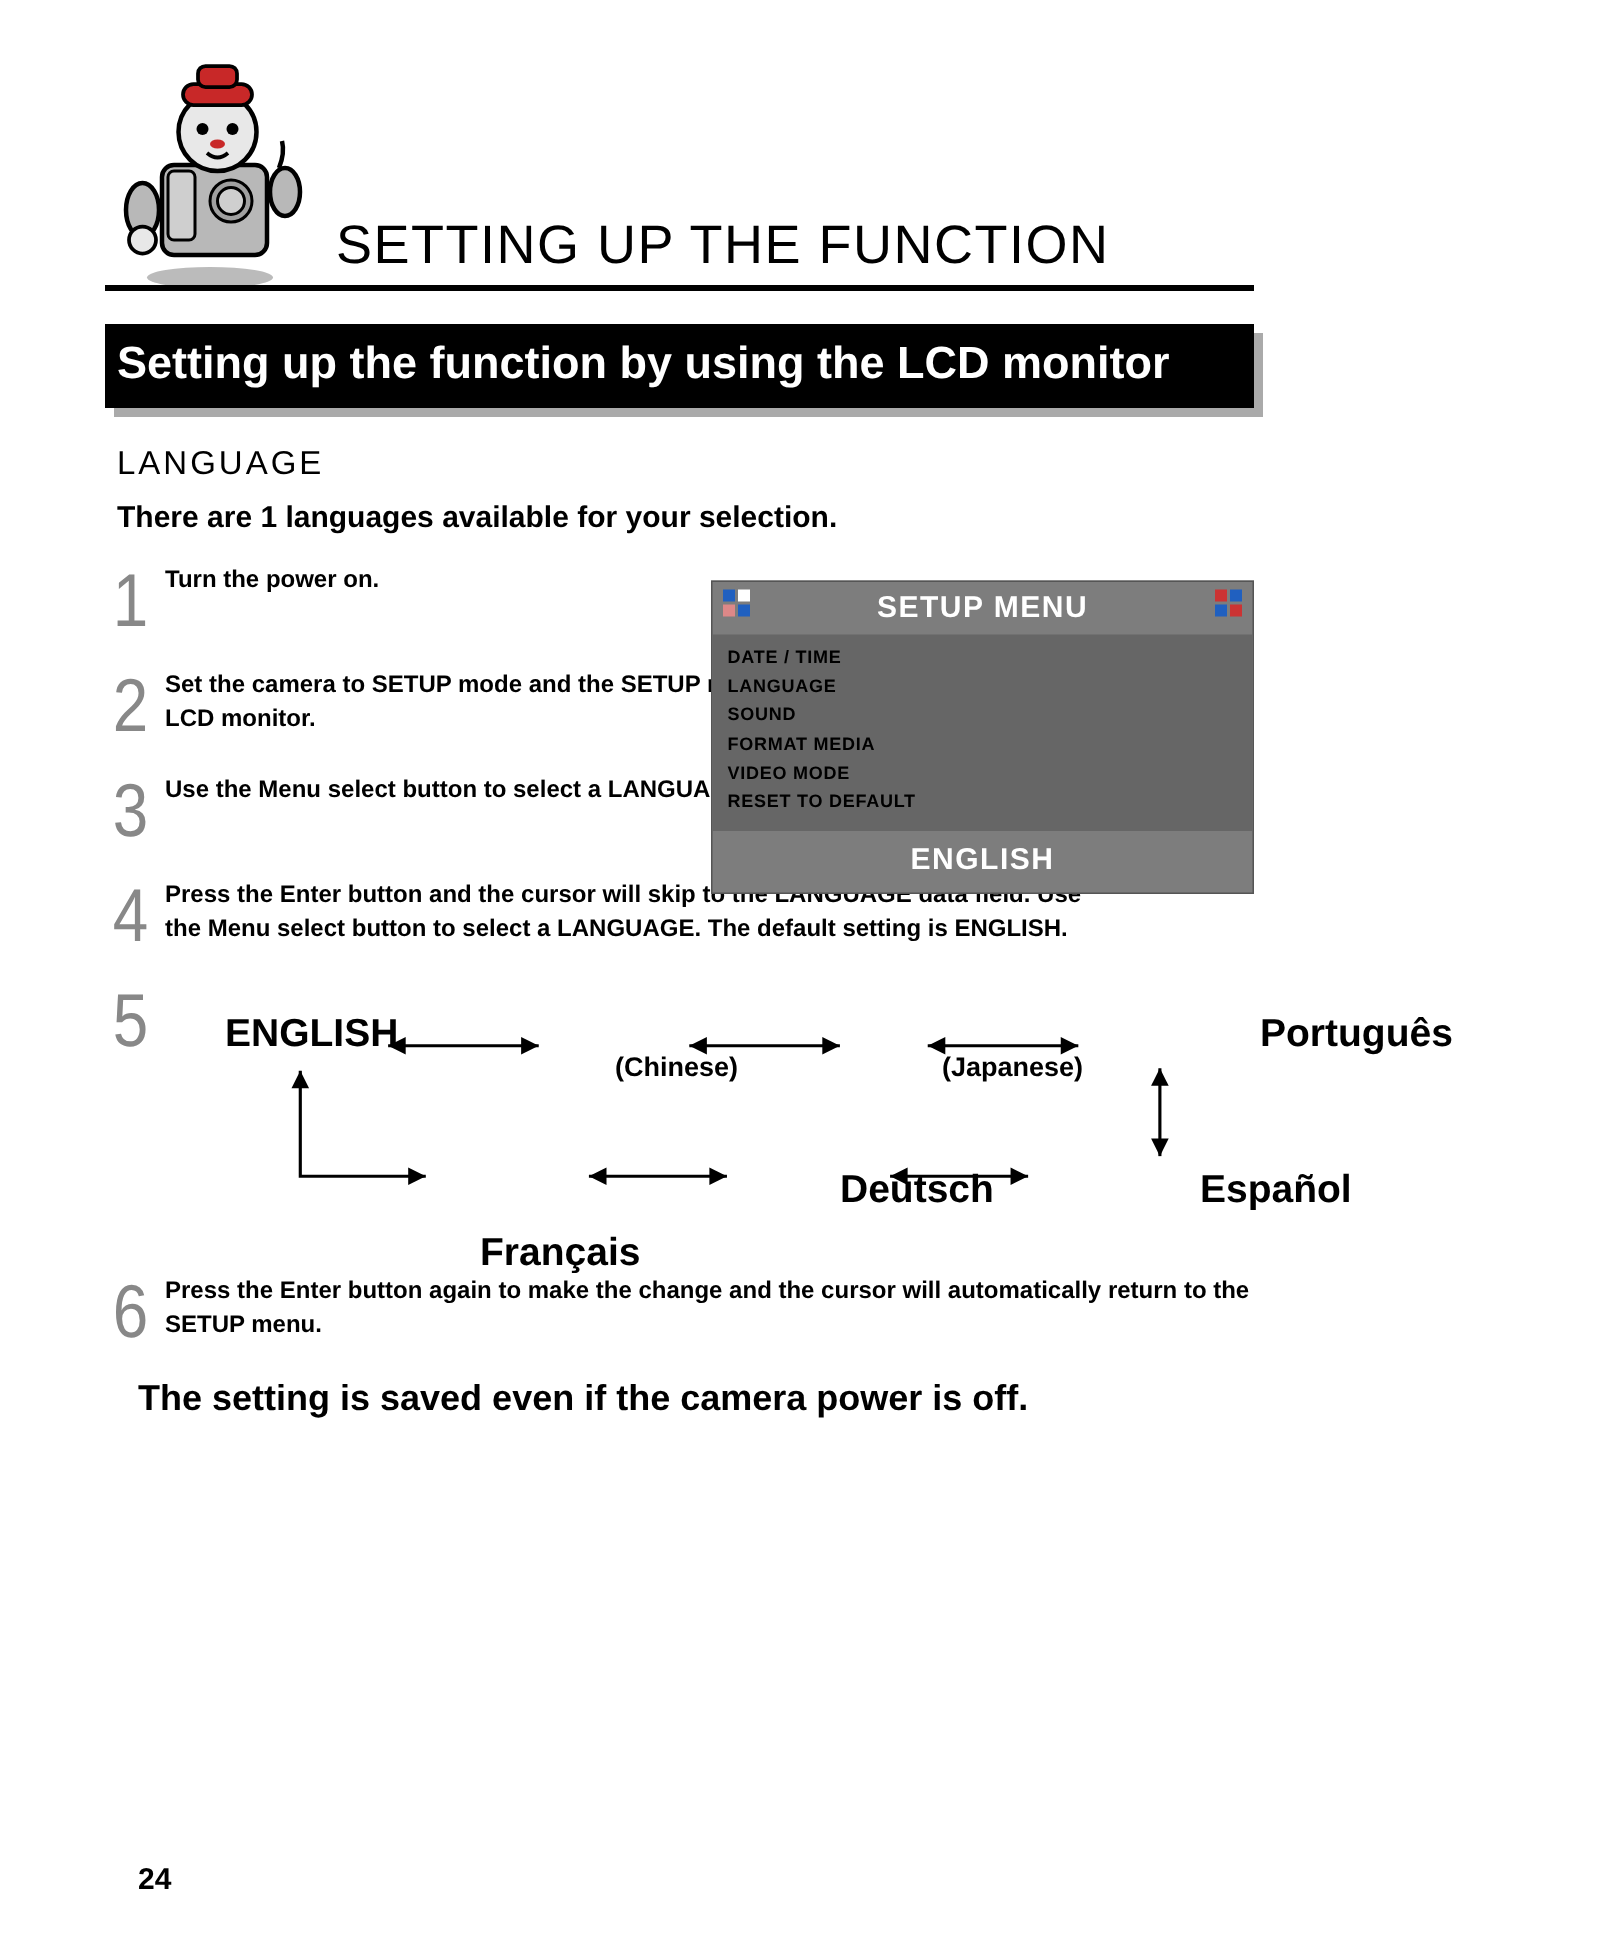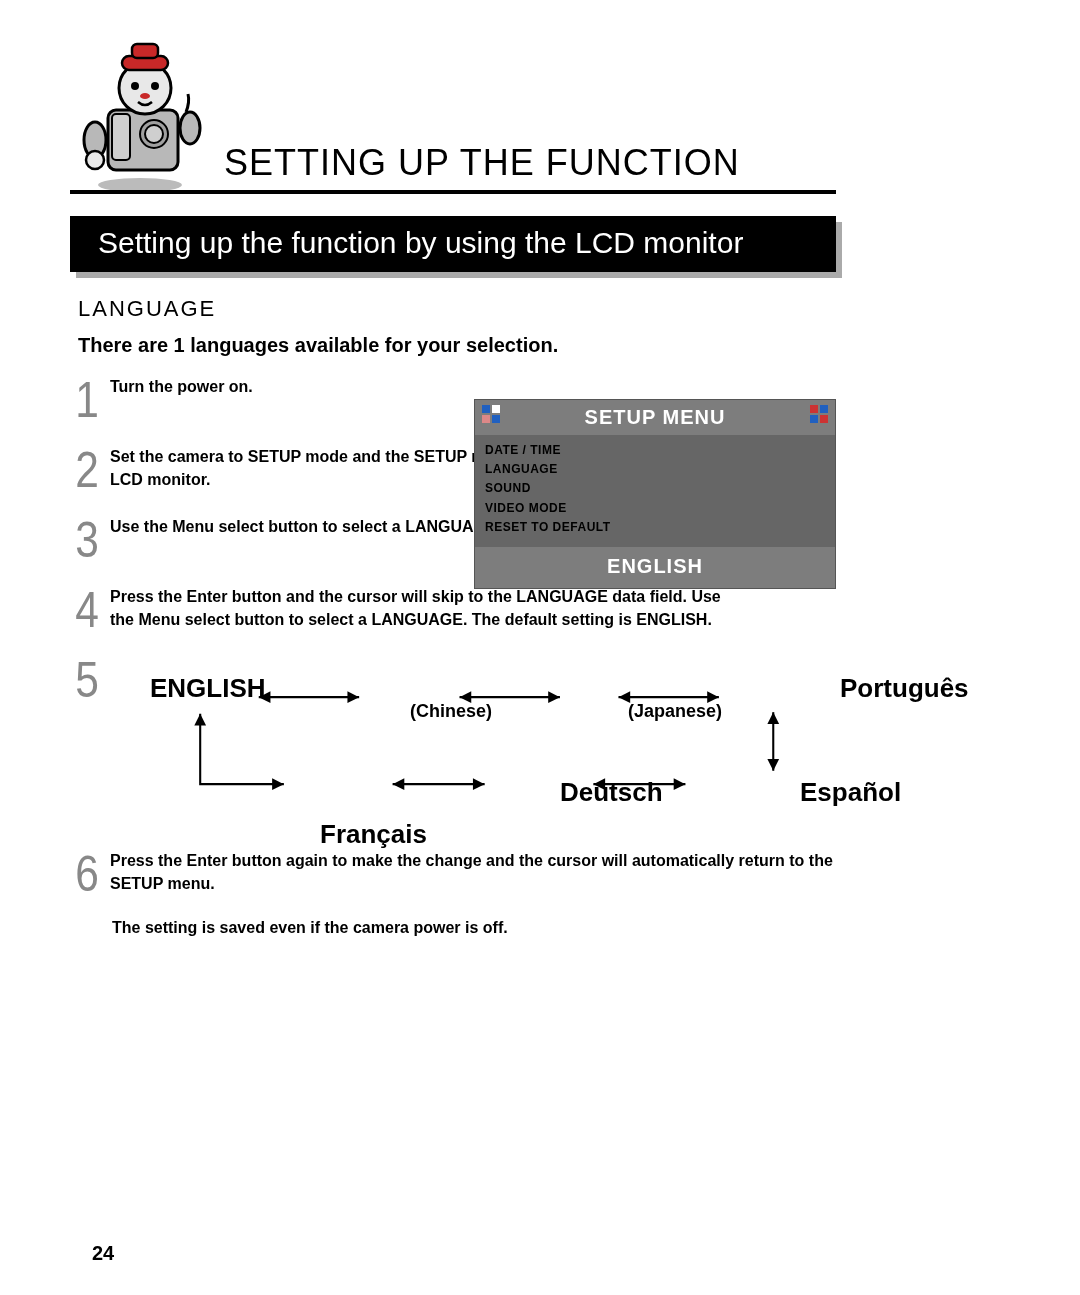--- a/index.html
+++ b/index.html
@@ -2,50 +2,50 @@
 <html><head>
 <meta charset="utf-8">
 <style>
   html, body { margin:0; padding:0; font-family: Arial, Helvetica, sans-serif; background:#fff; color:#000; }
   .page { width:896px; height:1295px; position:relative; box-sizing:border-box; padding:40px 60px 40px 70px; }
   .header-row { display:flex; align-items:flex-end; }
   .mascot { width:140px; height:150px; margin-right:14px; position:relative; flex-shrink:0; }
   .mascot svg { width:100%; height:100%; }
   .title { font-size:36px; letter-spacing:1px; font-weight:400; margin-bottom:6px; }
   .rule { height:4px; background:#000; margin:0 0 22px 0; }
-  .banner { background:#000; color:#fff; font-size:30px; font-weight:normal; padding:10px 14px 12px 28px;
+  .banner { background:#000; color:#fff; font-size:30px; font-weight:bold; padding:10px 14px 12px 8px;
             box-shadow:6px 6px 0 #aaa; margin: 0 0 24px 0; }
   .section-label { font-size:22px; letter-spacing:2px; margin:0 0 12px 8px; }
   .intro { font-size:20px; font-weight:bold; margin:0 0 18px 8px; }
   .steps-wrap { position:relative; }
   .steps { margin:0; padding:0; list-style:none; }
   .step { display:flex; align-items:flex-start; margin-bottom:20px; }
   .stepnum { font-size:50px; line-height:1; color:#888; font-family:Arial, sans-serif; font-style:normal; width:34px;
              text-align:center; flex-shrink:0; margin-right:6px; font-weight:300;
              transform:scaleX(0.85); }
   .steptext { font-size:16px; font-weight:bold; line-height:1.45; max-width:620px; }
   .step-full .steptext { max-width:none; }
-  .lcd { position:absolute; right:0; top:24px; width:360px; background:#7d7d7d; color:#fff;
+  .lcd { position:absolute; right:0; top:12px; width:360px; background:#7d7d7d; color:#fff;
          font-family:Arial, sans-serif; font-size:18px; border:1px solid #555; }
   .lcd-title { text-align:center; font-weight:bold; letter-spacing:1px; padding:6px 0;
                position:relative; color:#fff; font-size:20px; }
   .lcd-flag { position:absolute; top:4px; font-size:0; display:inline-block; }
   .flag-left { left:6px; } .flag-right { right:6px; }
   .flag-dot { display:inline-block; width:8px; height:8px; margin:1px; }
   .blue { background:#2060c0; } .pink { background:#d88; } .white { background:#fff; } .red { background:#c33; }
   .lcd-list { background:#666; padding:6px 10px 10px 10px; }
   .lcd-item { font-size:12px; font-weight:bold; letter-spacing:0.5px; line-height:1.6; color:#000; }
   .lcd-current { text-align:center; font-weight:bold; letter-spacing:1px; padding:8px 0 10px 0; color:#fff; font-size:20px; }
   .lang-diagram { position:relative; width:820px; height:160px; margin:14px 0 20px 40px; font-weight:bold; font-size:26px; }
   .lang-sub { font-size:18px; font-weight:bold; }
   .lang-node { position:absolute; white-space:nowrap; }
   .arrow-svg { position:absolute; left:0; top:0; width:100%; height:100%; overflow:visible; }
   .arrow-line { stroke:#000; stroke-width:2.5; fill:none; }
   .arrow-head { fill:#000; }
-  .footnote { font-size:16px; font-weight:bold; margin:20px 0 0 42px; }
+  .footnote { font-size:24px; font-weight:bold; margin:20px 0 0 22px; }
   .pagenum { position:absolute; left:92px; bottom:30px; font-size:20px; font-weight:bold; }
 </style>
 </head>
 <body>
 
 <div class="page">
 
   <div class="header-row">
     <div class="mascot">
       <svg viewBox="0 0 140 150">
@@ -105,20 +105,21 @@
         <span>SETUP MENU</span>
         <span class="lcd-flag flag-right">
           <span class="flag-dot red"></span><span class="flag-dot blue"></span><br>
           <span class="flag-dot blue"></span><span class="flag-dot red"></span>
         </span>
       </div>
       <div class="lcd-list">
         <div class="lcd-item">DATE / TIME</div>
         <div class="lcd-item">LANGUAGE</div>
         <div class="lcd-item">SOUND</div>
+        <div class="lcd-item">FORMAT MEDIA</div>
         <div class="lcd-item">VIDEO MODE</div>
         <div class="lcd-item">RESET TO DEFAULT</div>
       </div>
       <div class="lcd-current">ENGLISH</div>
     </div>
   </div>
 
   <div class="step" style="margin-bottom:0;">
     <span class="stepnum">5</span>
     <div class="lang-diagram">

